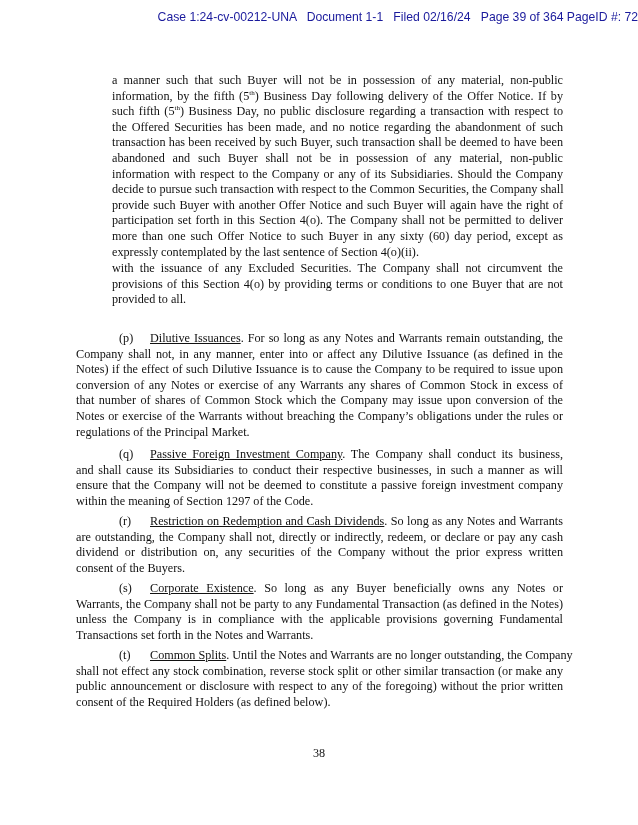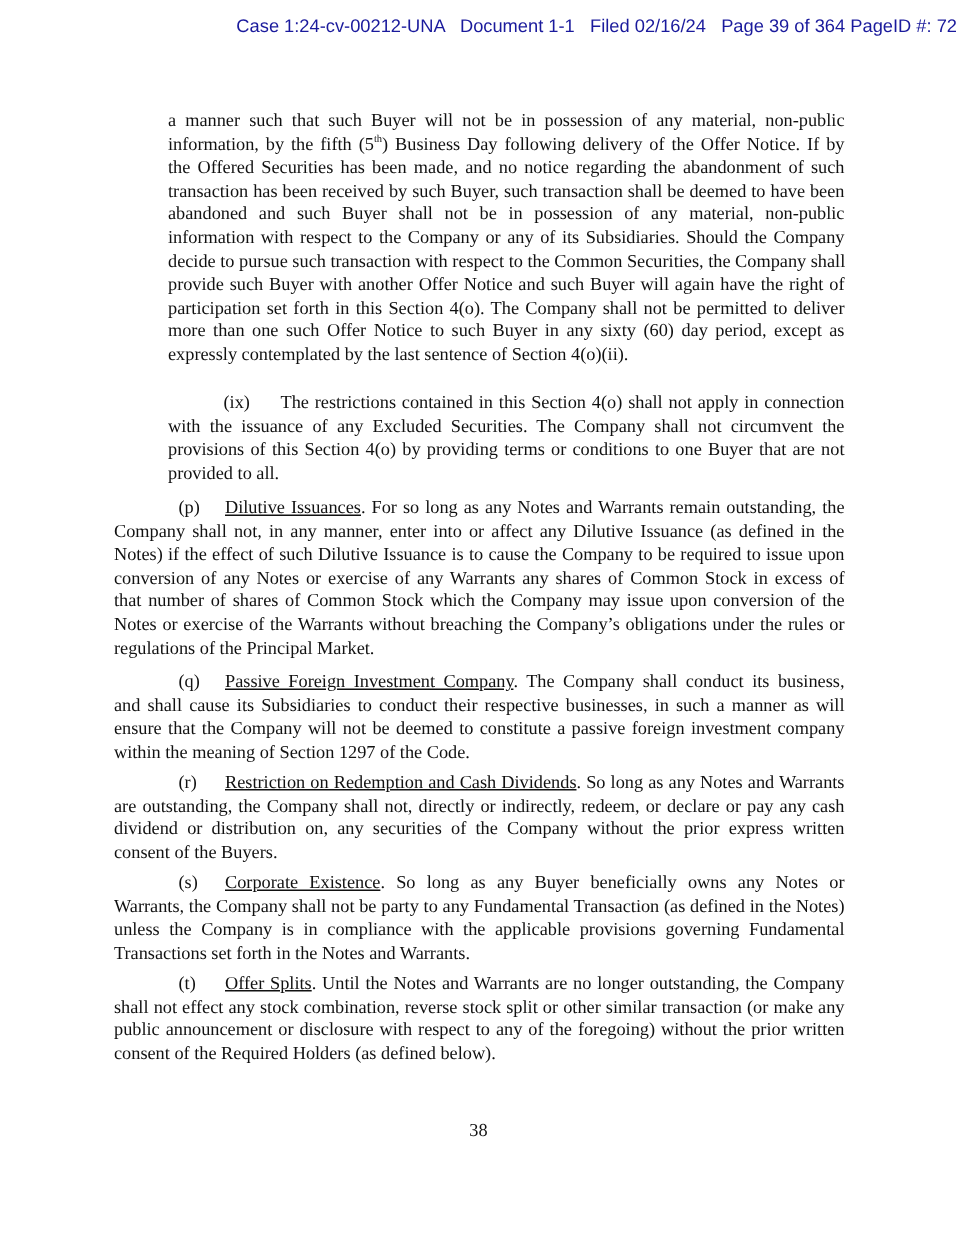--- a/index.html
+++ b/index.html
@@ -23,33 +23,33 @@
 </head>
 <body>
 
 <div class="header"><span>Case 1:24-cv-00212-UNA</span>   <span>Document 1-1</span>   <span>Filed 02/16/24</span>   <span>Page 39 of 364</span> <span>PageID #: 72</span></div>
 
 <div class="page">
 
   <div class="para" id="para-cont" style="top:73px; left:112px; width:451px;">
       <span class="line">a manner such that such Buyer will not be in possession of any material, non-public</span>
       <span class="line">information, by the fifth (5<sup>th</sup>) Business Day following delivery of the Offer Notice. If by</span>
+      <span class="line">such fifth (5<sup>th</sup>) Business Day, no public disclosure regarding a transaction with respect to</span>
       <span class="line">the Offered Securities has been made, and no notice regarding the abandonment of such</span>
       <span class="line">transaction has been received by such Buyer, such transaction shall be deemed to have been</span>
       <span class="line">abandoned and such Buyer shall not be in possession of any material, non-public</span>
       <span class="line">information with respect to the Company or any of its Subsidiaries. Should the Company</span>
       <span class="line">decide to pursue such transaction with respect to the Common Securities, the Company shall</span>
       <span class="line">provide such Buyer with another Offer Notice and such Buyer will again have the right of</span>
       <span class="line">participation set forth in this Section 4(o). The Company shall not be permitted to deliver</span>
       <span class="line">more than one such Offer Notice to such Buyer in any sixty (60) day period, except as</span>
       <span class="line last">expressly contemplated by the last sentence of Section 4(o)(ii).</span>
     </div>
 
   <div class="para" style="top:261px; left:112px; width:451px;">
-    <span class="line"><span style="display:inline-block;width:37px;"></span><span style="display:inline-block;width:38px;">(ix)</span><span>The restrictions contained in this Section 4(o) shall not apply in connection</span></span>
     <div id="ix-lines">
         <span class="line">with the issuance of any Excluded Securities. The Company shall not circumvent the</span>
         <span class="line">provisions of this Section 4(o) by providing terms or conditions to one Buyer that are not</span>
         <span class="line last">provided to all.</span>
       </div>
   </div>
 
   <div class="para" style="top:331px; left:76px; width:487px;">
     <span class="line"><span style="display:inline-block;width:43px;"></span><span style="display:inline-block;width:31px;">(p)</span><span class="u">Dilutive Issuances</span><span>. For so long as any Notes and Warrants remain outstanding, the</span></span>
     <div id="p-lines">
@@ -83,21 +83,21 @@
   <div class="para" style="top:581px; left:76px; width:487px;">
     <span class="line"><span style="display:inline-block;width:43px;"></span><span style="display:inline-block;width:31px;">(s)</span><span class="u">Corporate Existence</span><span>. So long as any Buyer beneficially owns any Notes or</span></span>
     <div id="s-lines">
         <span class="line">Warrants, the Company shall not be party to any Fundamental Transaction (as defined in the Notes)</span>
         <span class="line">unless the Company is in compliance with the applicable provisions governing Fundamental</span>
         <span class="line last">Transactions set forth in the Notes and Warrants.</span>
       </div>
   </div>
 
   <div class="para" style="top:648px; left:76px; width:487px;">
-    <span class="line"><span style="display:inline-block;width:43px;"></span><span style="display:inline-block;width:31px;">(t)</span><span class="u">Offer Splits</span><span>. Until the Notes and Warrants are no longer outstanding, the Company</span></span>
+    <span class="line"><span style="display:inline-block;width:43px;"></span><span style="display:inline-block;width:31px;">(t)</span><span class="u">Common Splits</span><span>. Until the Notes and Warrants are no longer outstanding, the Company</span></span>
     <div id="t-lines">
         <span class="line">shall not effect any stock combination, reverse stock split or other similar transaction (or make any</span>
         <span class="line">public announcement or disclosure with respect to any of the foregoing) without the prior written</span>
         <span class="line last">consent of the Required Holders (as defined below).</span>
       </div>
   </div>
 
   <div class="pagenum">38</div>
 </div>
 

